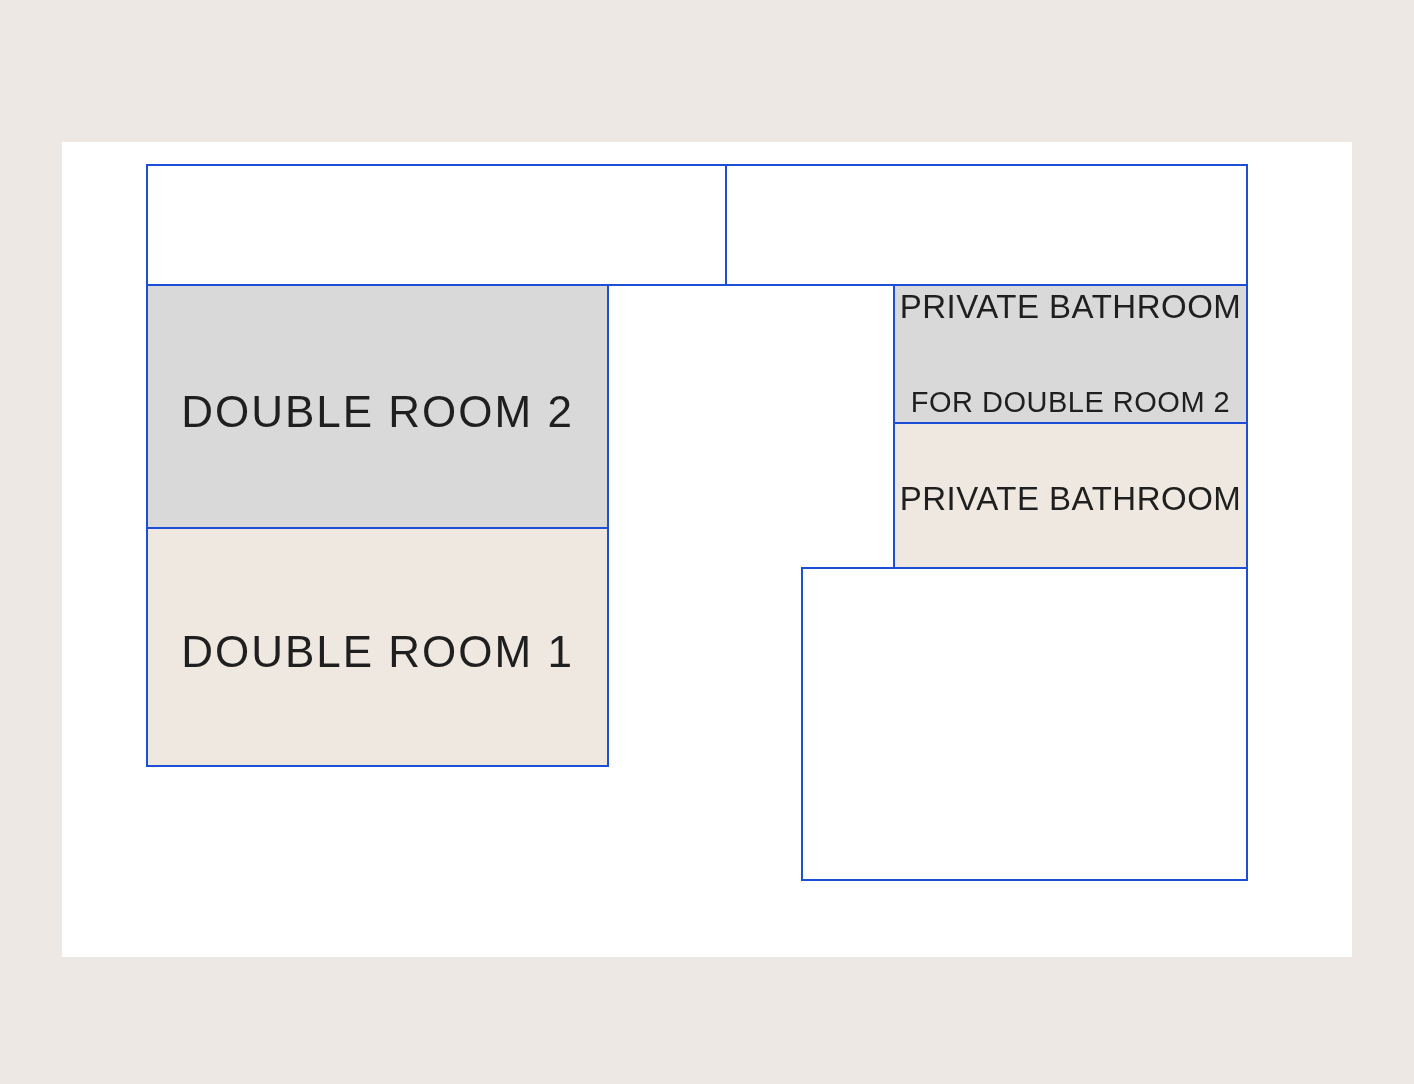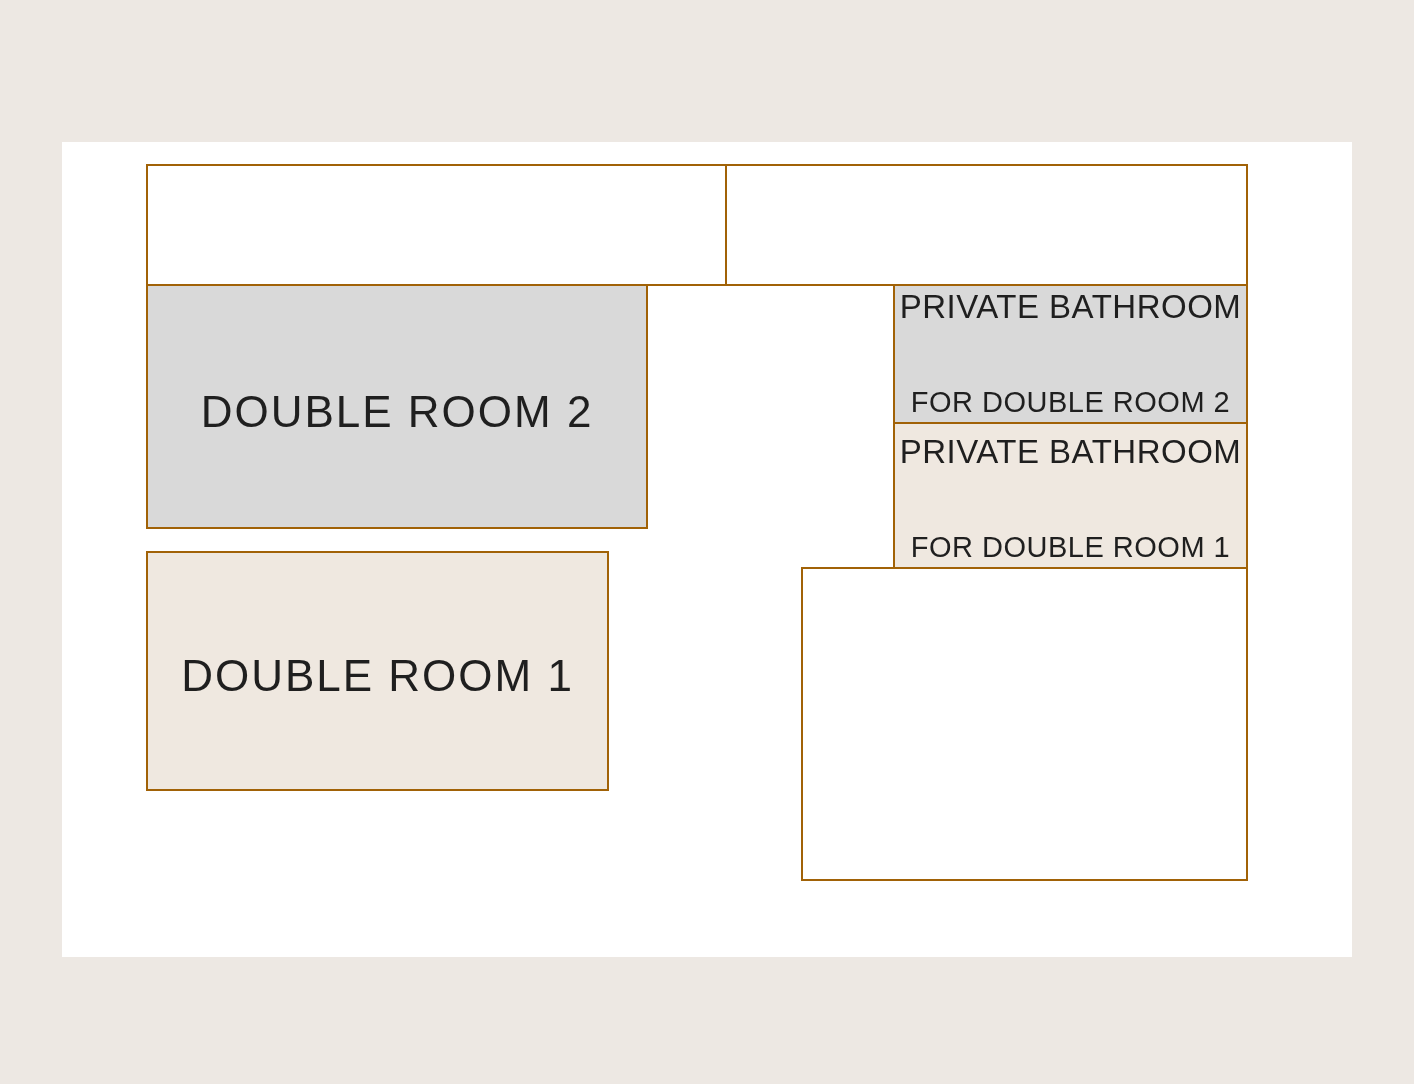--- a/index.html
+++ b/index.html
@@ -19,37 +19,37 @@
     position: absolute;
     left: 62px;
     top: 142px;
     width: 1290px;
     height: 815px;
     background: #ffffff;
   }
   .rect {
     position: absolute;
     box-sizing: border-box;
-    border: 2px solid #a16207;
+    border: 2px solid #1d4ed8;
     display: flex;
     flex-direction: column;
     align-items: center;
     justify-content: center;
     text-align: center;
     color: #1f1f1f;
   }
   .fill-white { background: #ffffff; }
   .fill-gray  { background: #d9d9d9; }
   .fill-beige { background: #efe8e0; }
 
   .top-left-rect  { left: 146px; top: 164px; width: 581px; height: 122px; }
   .top-right-rect { left: 725px; top: 164px; width: 523px; height: 122px; }
 
-  .room2 { left: 146px; top: 284px; width: 502px; height: 245px; padding-top: 10px; }
-  .room1 { left: 146px; top: 527px; width: 463px; height: 240px; padding-top: 10px; margin-top: 24px; }
+  .room2 { left: 146px; top: 284px; width: 463px; height: 245px; padding-top: 10px; }
+  .room1 { left: 146px; top: 527px; width: 463px; height: 240px; padding-top: 10px; }
 
   .bath2 { left: 893px; top: 284px; width: 355px; height: 140px; }
   .bath1 { left: 893px; top: 422px; width: 355px; height: 147px; padding-top: 6px; }
 
   .bottom-rect { left: 801px; top: 567px; width: 447px; height: 314px; }
 
   .room-label {
     font-size: 44px;
     letter-spacing: 2px;
     font-weight: 400;
@@ -88,18 +88,17 @@
     <span class="room-label">DOUBLE ROOM 1</span>
   </div>
 
   <div class="rect fill-gray bath2">
     <span class="bath-line1">PRIVATE BATHROOM</span>
     <span class="bath-line2">FOR DOUBLE ROOM 2</span>
   </div>
 
   <div class="rect fill-beige bath1">
     <span class="bath-line1">PRIVATE BATHROOM</span>
-    <span class="bath-line2">FOR DOUBLE ROOM 1</span>
   </div>
 
   <div class="rect fill-white bottom-rect"></div>
 
 </div>
 
 </body></html>

